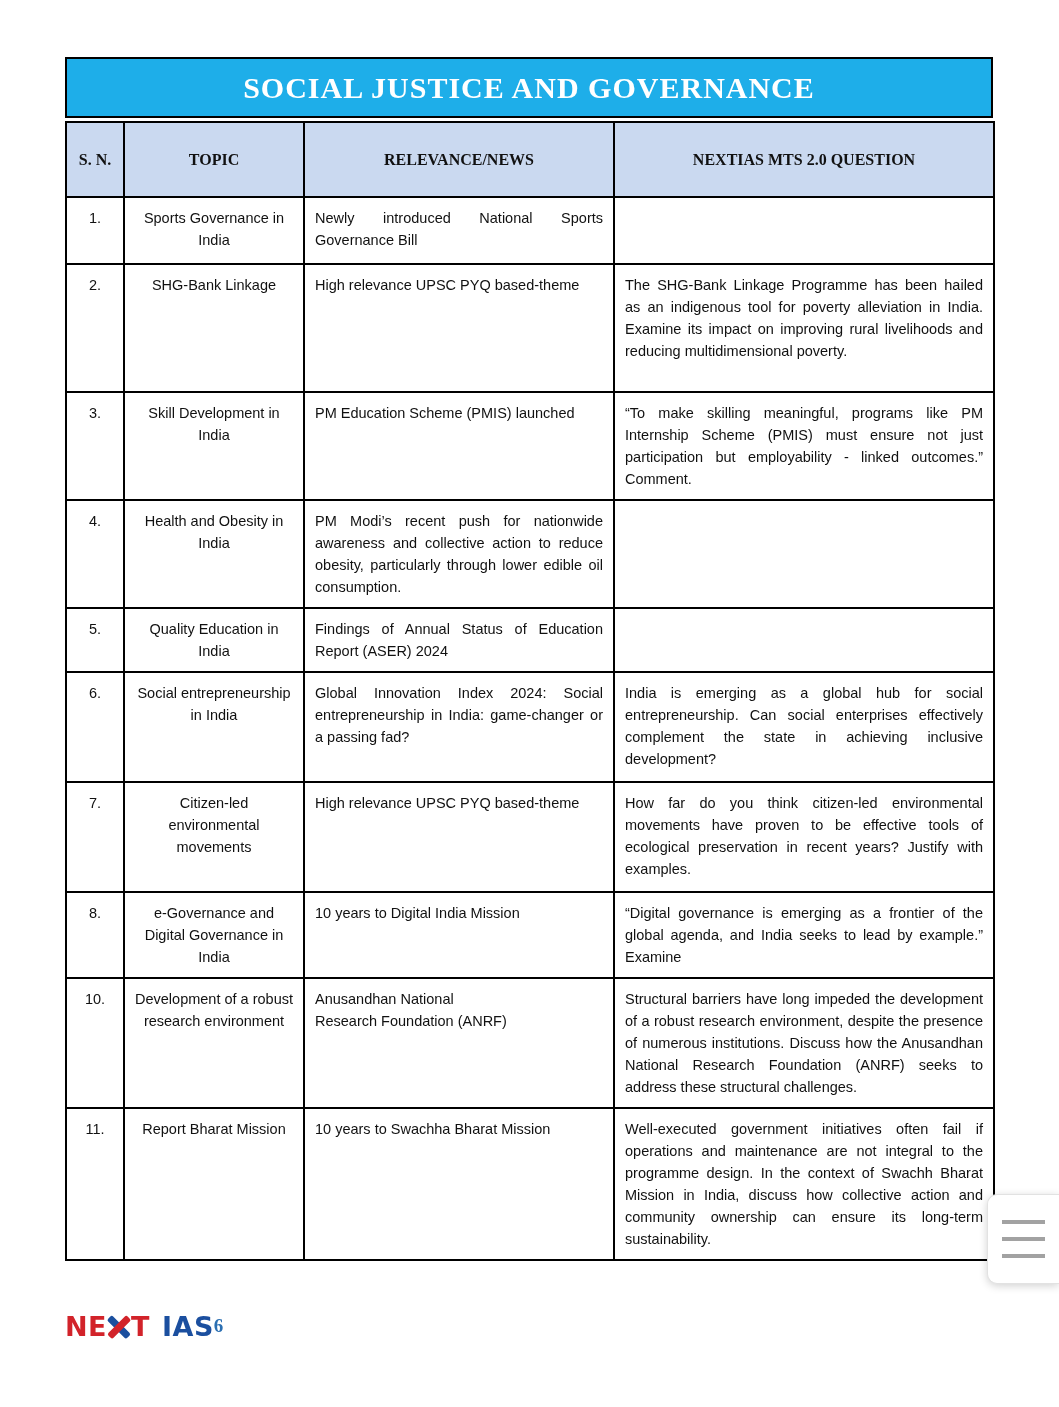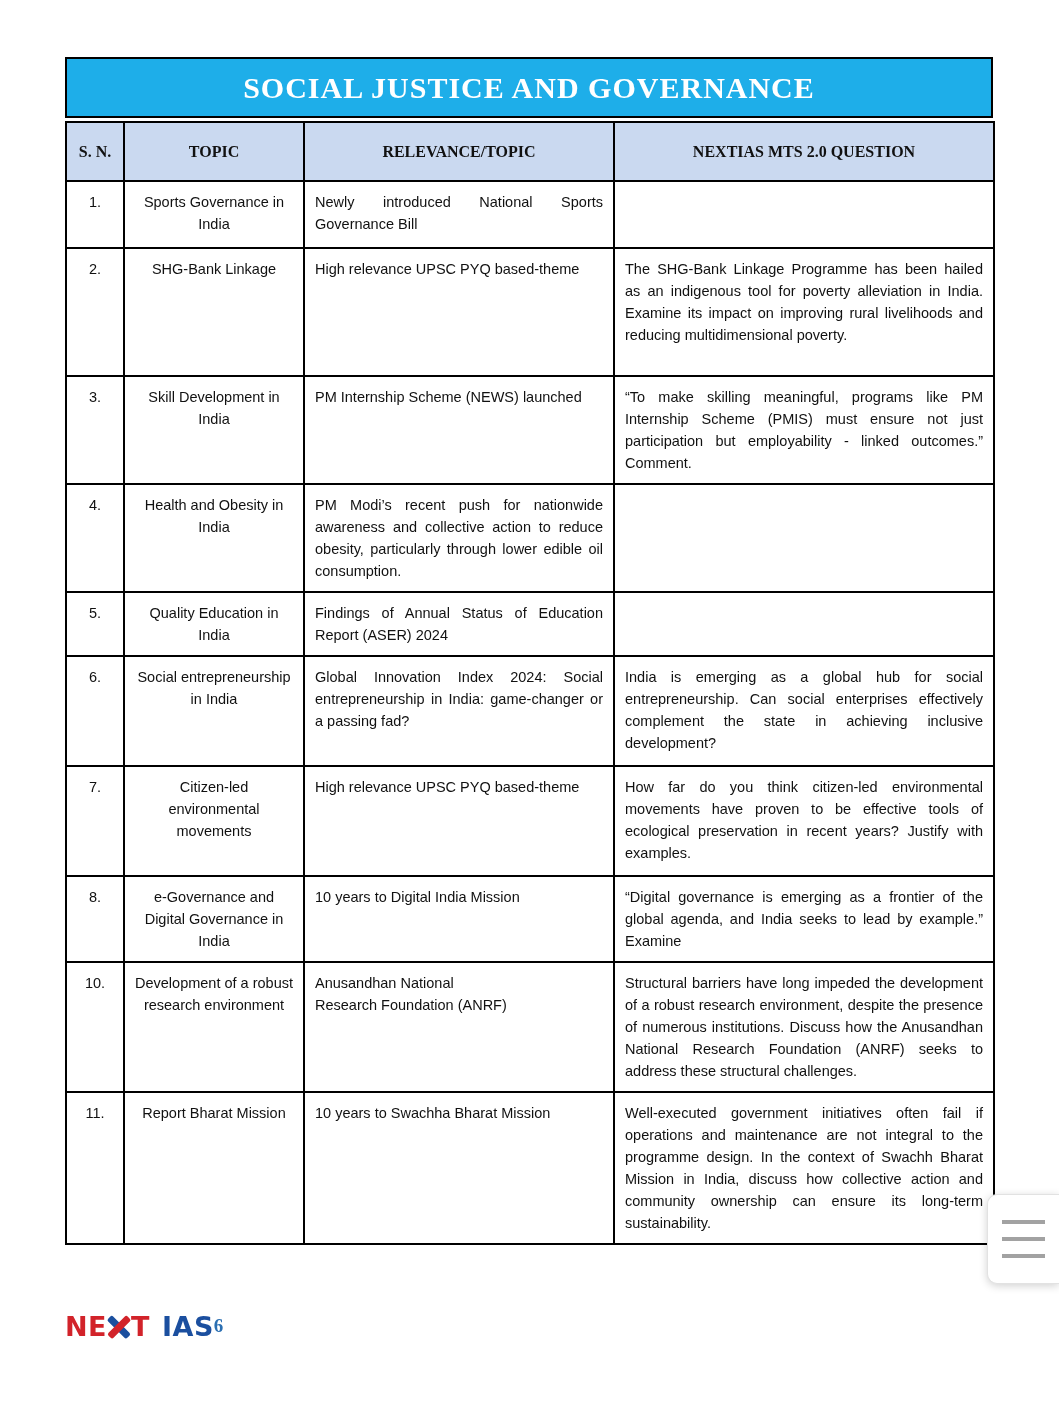--- a/index.html
+++ b/index.html
@@ -26,21 +26,21 @@
     border-collapse:collapse; table-layout:fixed;
   }
   table.doc th, table.doc td {
     border:2px solid #000; vertical-align:top;
     font-size:14.5px; line-height:22px; padding:9px 10px;
     overflow:hidden;
   }
   table.doc thead th {
     background:#cad9f0; font-family:"Liberation Serif", serif;
     font-size:16px; font-weight:bold; text-align:center; vertical-align:middle;
-    height:41px; padding:8px 4px; line-height:18px;
+    height:41px; padding:16px 4px; line-height:18px;
   }
   td.sn    { text-align:center; }
   td.topic { text-align:center; }
   td.rel   { text-align:justify; white-space:pre-line; }
   td.q     { text-align:justify;margin-left:12px; }
 
   
   .footer {
     position:absolute; left:65px; width:928px; top:1304px; height:44px;
     display:flex; align-items:center;
@@ -87,41 +87,41 @@
   <colgroup>
     <col style="width:58px">
       <col style="width:180px">
       <col style="width:310px">
       <col style="width:380px">
   </colgroup>
   <thead>
     <tr>
       <th>S. N.</th>
       <th>TOPIC</th>
-      <th>RELEVANCE/TOPIC</th>
+      <th>RELEVANCE/NEWS</th>
       <th>NEXTIAS MTS 2.0 QUESTION</th>
     </tr>
   </thead>
   <tbody>
     <tr style="height:67px">
       <td class="sn">1.</td>
       <td class="topic">Sports Governance in India</td>
       <td class="rel">Newly introduced National Sports Governance Bill</td>
       <td class="q"></td>
     </tr>
     <tr style="height:128px">
       <td class="sn">2.</td>
       <td class="topic">SHG-Bank Linkage</td>
       <td class="rel">High relevance UPSC PYQ based-theme</td>
       <td class="q">The SHG-Bank Linkage Programme has been hailed as an indigenous tool for poverty alleviation in India. Examine its impact on improving rural livelihoods and reducing multidimensional poverty.</td>
     </tr>
     <tr style="height:108px">
       <td class="sn">3.</td>
       <td class="topic">Skill Development in India</td>
-      <td class="rel">PM Internship Scheme (NEWS) launched</td>
+      <td class="rel">PM Education Scheme (PMIS) launched</td>
       <td class="q">“To make skilling meaningful, programs like PM Internship Scheme (PMIS) must ensure not just participation but employability - linked outcomes.” Comment.</td>
     </tr>
     <tr style="height:107px">
       <td class="sn">4.</td>
       <td class="topic">Health and Obesity in India</td>
       <td class="rel">PM Modi’s recent push for nationwide awareness and collective action to reduce obesity, particularly through lower edible oil consumption.</td>
       <td class="q"></td>
     </tr>
     <tr style="height:63px">
       <td class="sn">5.</td>

